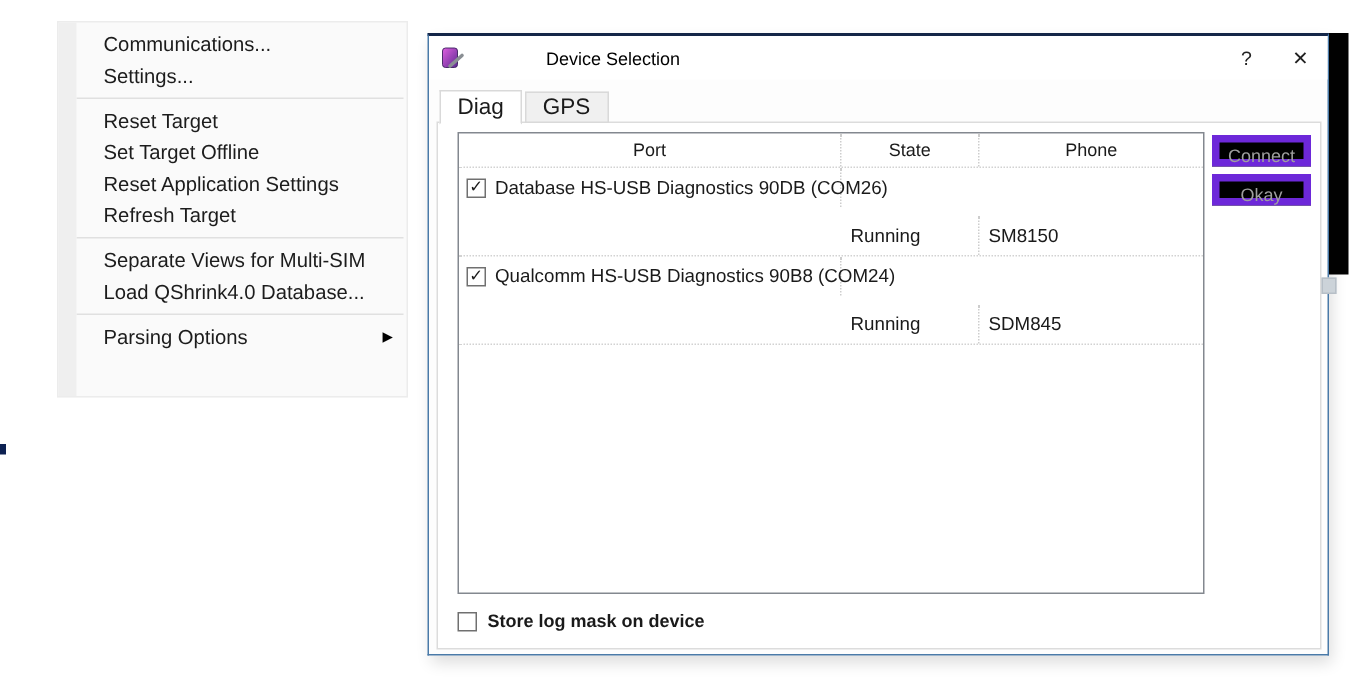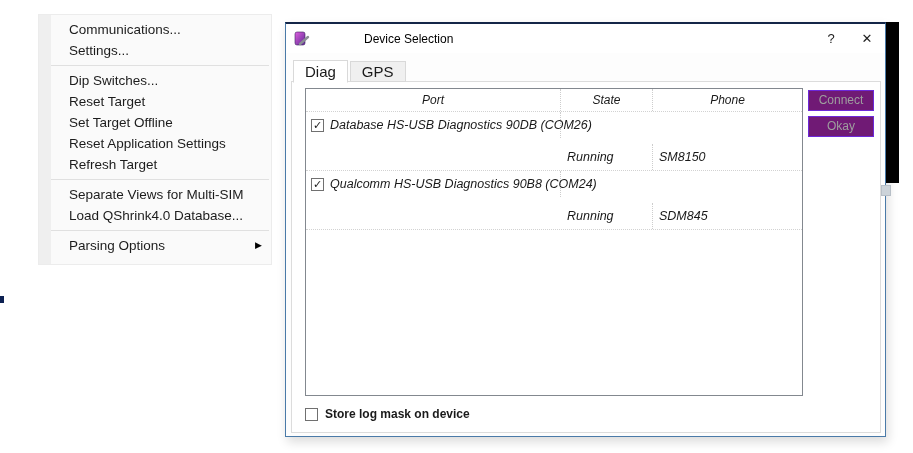--- a/index.html
+++ b/index.html
@@ -130,21 +130,20 @@
 
   
   .device-table {
     position: absolute;
     left: 13px; top: 6px;
     width: 498px; height: 308px;
     background: #ffffff;
     border: 1px solid #83888f;
     font-size: 12px;
     color: #1a1a1a;
-    font-style: italic;
   }
   .tr {
     display: flex;
     border-bottom: 1px dotted #d2d2d2;
   }
   .th { height: 22px; line-height: 22px; text-align: center; }
   .td { height: 26px; line-height: 26px; }
   .col-port  { width: 255px; border-right: 1px dotted #cdcdcd; }
   .col-state { width: 92px;  border-right: 1px dotted #cdcdcd; }
   .col-phone { width: 149px; }
@@ -166,22 +165,22 @@
   
   .side-buttons {
     position: absolute;
     right: 6px; top: 8px;
     display: flex;
     flex-direction: column;
     gap: 5px;
   }
   .btn {
     width: 66px; height: 21px;
-    background: #701a75;
-    border: 1px solid #6d28d9;
+    background: #000000;
+    border: 5px solid #6d28d9;
     color: #9e9e9e;
     font-size: 12px;
     font-family: "Liberation Sans", "DejaVu Sans", sans-serif;
     text-align: center;
     line-height: 19px;
     cursor: default;
   }
 
   
   .footer-check {
@@ -226,21 +225,20 @@
 <div class="stage">
 
   <div class="context-menu">
     <div class="gutter"></div>
 
     <div class="menu-item"><span>Communications...</span></div>
     <div class="menu-item"><span>Settings...</span></div>
 
     <hr class="menu-sep">
 
-    <div class="menu-item"><span>Dip Switches...</span></div>
     <div class="menu-item"><span>Reset Target</span></div>
     <div class="menu-item"><span>Set Target Offline</span></div>
     <div class="menu-item"><span>Reset Application Settings</span></div>
     <div class="menu-item"><span>Refresh Target</span></div>
 
     <hr class="menu-sep">
 
     <div class="menu-item"><span>Separate Views for Multi-SIM</span></div>
     <div class="menu-item"><span>Load QShrink4.0 Database...</span></div>
 

